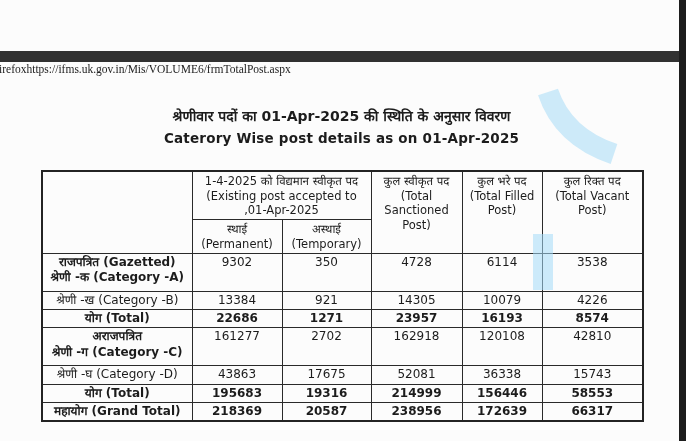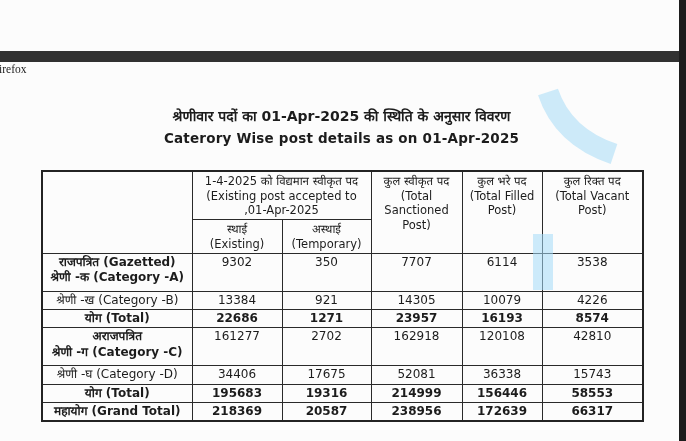--- a/index.html
+++ b/index.html
@@ -49,20 +49,21 @@
 </head>
 <body>
 
 <div class="page">
 
   <div class="top-bar"></div>
   <div class="right-edge"></div>
 
   <div class="print-header">
     <span class="left">irefox</span>
+    <span class="right">https://ifms.uk.gov.in/Mis/VOLUME6/frmTotalPost.aspx</span>
   </div>
 
   <svg class="swoosh" viewBox="0 0 110 85">
     <path d="M 20 10 Q 35 55 86 72" stroke="#cdeaf9" stroke-width="21" fill="none" stroke-linecap="butt"></path>
   </svg>
   <div class="highlight-strip"></div>
 
   <div class="titles">
     <div class="title-hi">श्रेणीवार पदों का 01-Apr-2025 की स्थिति के अनुसार विवरण</div>
     <div class="title-en">Caterory Wise post details as on 01-Apr-2025</div>
@@ -89,32 +90,32 @@
 Post)</th>
         <th rowspan="2">कुल भरे पद
 (Total Filled
 Post)</th>
         <th rowspan="2">कुल रिक्त पद
 (Total Vacant
 Post)</th>
       </tr>
       <tr class="h-g2">
         <th>स्थाई
-(Existing)</th>
+(Permanent)</th>
         <th>अस्थाई
 (Temporary)</th>
       </tr>
     </thead>
     <tbody>
       <tr class="h-tall">
         <td class="label b vtop">राजपत्रित (Gazetted)
 श्रेणी -क (Category -A)</td>
         <td class="vtop">9302</td>
         <td class="vtop">350</td>
-        <td class="vtop">7707</td>
+        <td class="vtop">4728</td>
         <td class="vtop">6114</td>
         <td class="vtop">3538</td>
       </tr>
       <tr class="h-s">
         <td class="label">श्रेणी -ख (Category -B)</td>
         <td>13384</td>
         <td>921</td>
         <td>14305</td>
         <td>10079</td>
         <td>4226</td>
@@ -131,21 +132,21 @@
         <td class="label b vtop">अराजपत्रित
 श्रेणी -ग (Category -C)</td>
         <td class="vtop">161277</td>
         <td class="vtop">2702</td>
         <td class="vtop">162918</td>
         <td class="vtop">120108</td>
         <td class="vtop">42810</td>
       </tr>
       <tr class="h-s">
         <td class="label">श्रेणी -घ (Category -D)</td>
-        <td>34406</td>
+        <td>43863</td>
         <td>17675</td>
         <td>52081</td>
         <td>36338</td>
         <td>15743</td>
       </tr>
       <tr class="h-t">
         <td class="label b">योग (Total)</td>
         <td class="b">195683</td>
         <td class="b">19316</td>
         <td class="b">214999</td>

